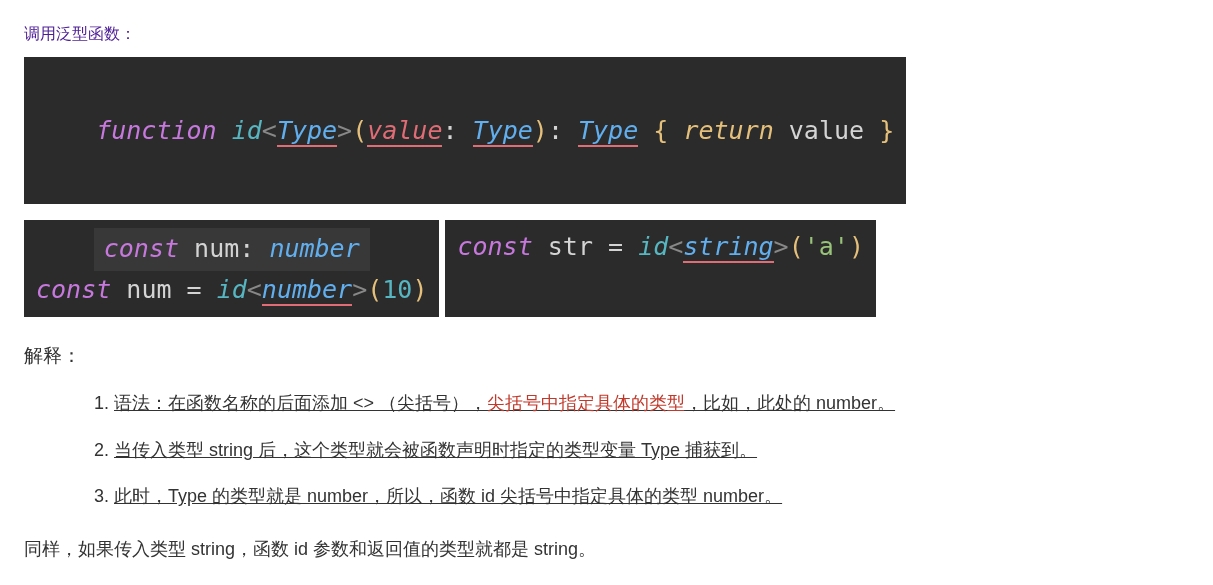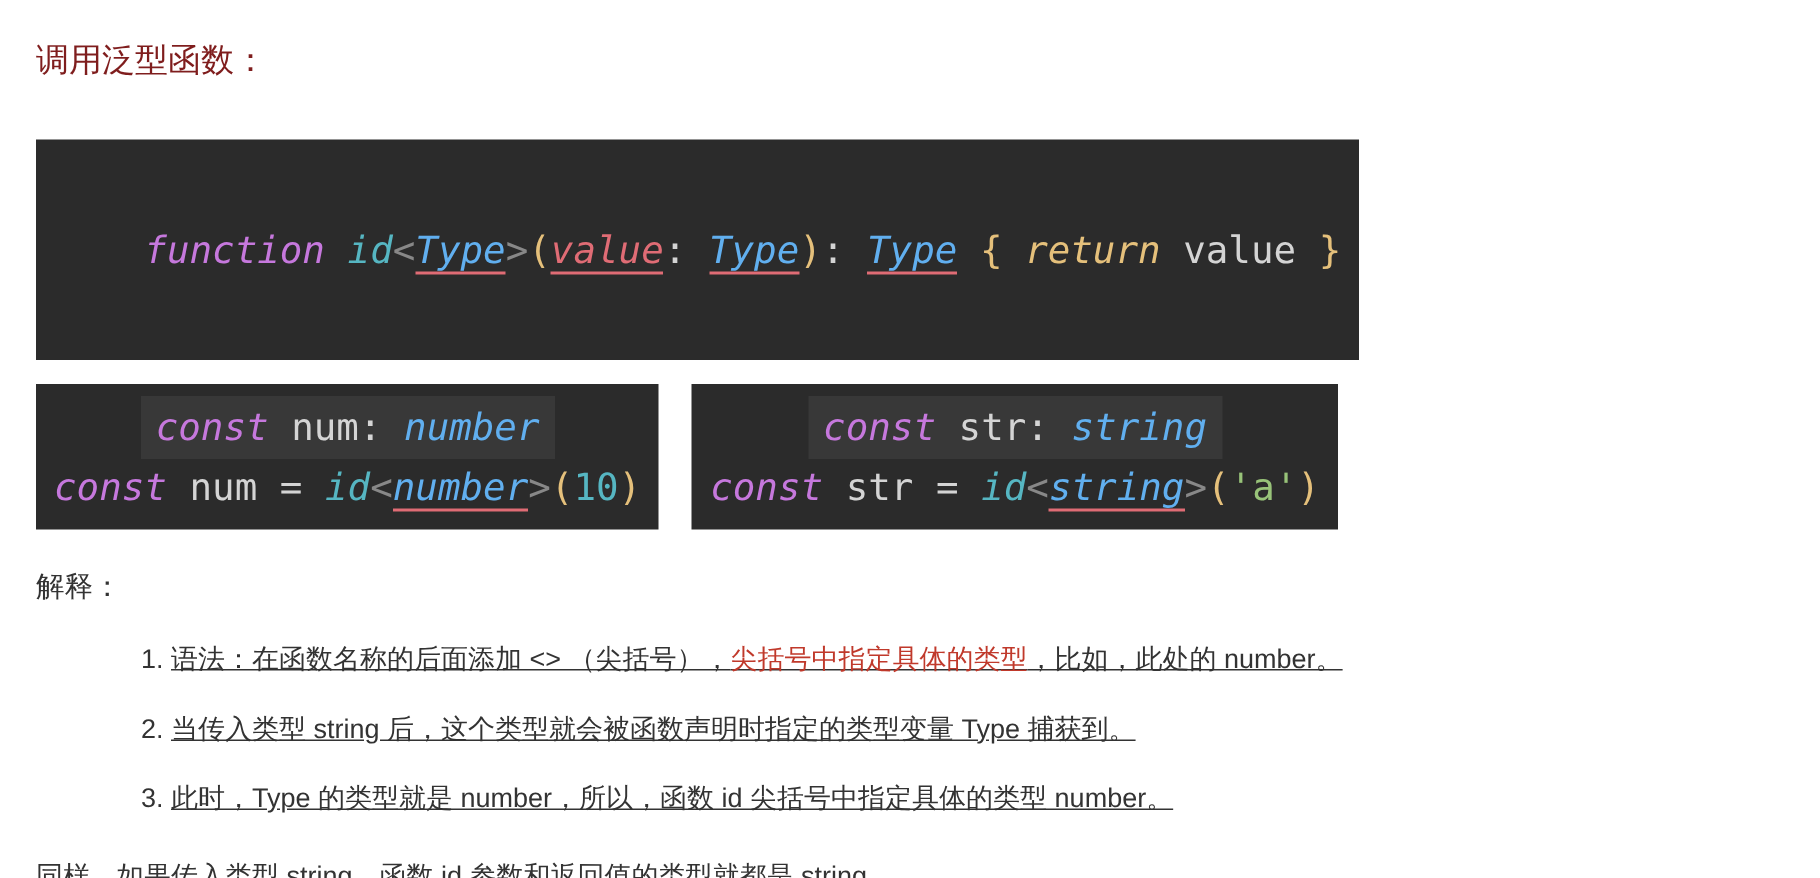--- a/index.html
+++ b/index.html
@@ -10,36 +10,36 @@
     body {
       font-family: "Microsoft YaHei", "PingFang SC", sans-serif;
       font-size: 18px;
       line-height: 1.8;
       color: #333;
       padding: 20px 24px;
       background: #fff;
       position: relative;
     }
     .heading {
-      font-size: 22px;
-      margin-bottom: 33px;
-      color: #7f1d1d;
+      font-size: 16px;
+      margin-bottom: 8px;
+      color: #4c1d95;
     }
     .code-block {
       background: #2b2b2b;
       color: #ddd;
       font-family: "Consolas", "Monaco", monospace;
       font-size: 25px;
       padding: 6px 12px;
       display: inline-block;
       white-space: pre;
     }
     .code-row {
       display: flex;
-      gap: 22px;
+      gap: 6px;
       margin-bottom: 18px;
     }
     .code-full {
       margin-bottom: 16px;
     }
     .code-box {
       background: #2b2b2b;
       color: #ddd;
       font-family: "Consolas", "Monaco", monospace;
       font-size: 25px;
@@ -94,21 +94,20 @@
   </div>
 </div>
 
 <div class="code-row">
   <div class="code-box">
     <div style="text-align:center;"><span class="hint"><span class="kw">const</span><span class="plain"> </span><span class="plain">num</span><span class="plain">:</span><span class="plain"> </span><span class="type">number</span></span></div>
     <div><span class="kw">const</span><span class="plain"> </span><span class="plain">num</span><span class="plain"> </span><span class="plain">=</span><span class="plain"> </span><span class="fn">id</span><span class="angledim">&lt;</span><span class="typeunderline">number</span><span class="angledim">&gt;</span><span class="brace">(</span><span class="num">10</span><span class="brace">)</span></div>
   </div>
 
   <div class="code-box">
-    <div style="text-align:center;"><span class="hint"><span class="kw">const</span><span class="plain"> </span><span class="plain">str</span><span class="plain">:</span><span class="plain"> </span><span class="type">string</span></span></div>
     <div><span class="kw">const</span><span class="plain"> </span><span class="plain">str</span><span class="plain"> </span><span class="plain">=</span><span class="plain"> </span><span class="fn">id</span><span class="angledim">&lt;</span><span class="typeunderline">string</span><span class="angledim">&gt;</span><span class="brace">(</span><span class="str">'a'</span><span class="brace">)</span></div>
   </div>
 </div>
 
 <div class="explain-heading">解释：</div>
 
 <ol>
   <li>
     <span>语法：在函数名称的后面添加 &lt;&gt; （尖括号），</span><span class="red-text">尖括号中指定具体的类型</span><span>，比如，此处的 number。</span>
   </li>

